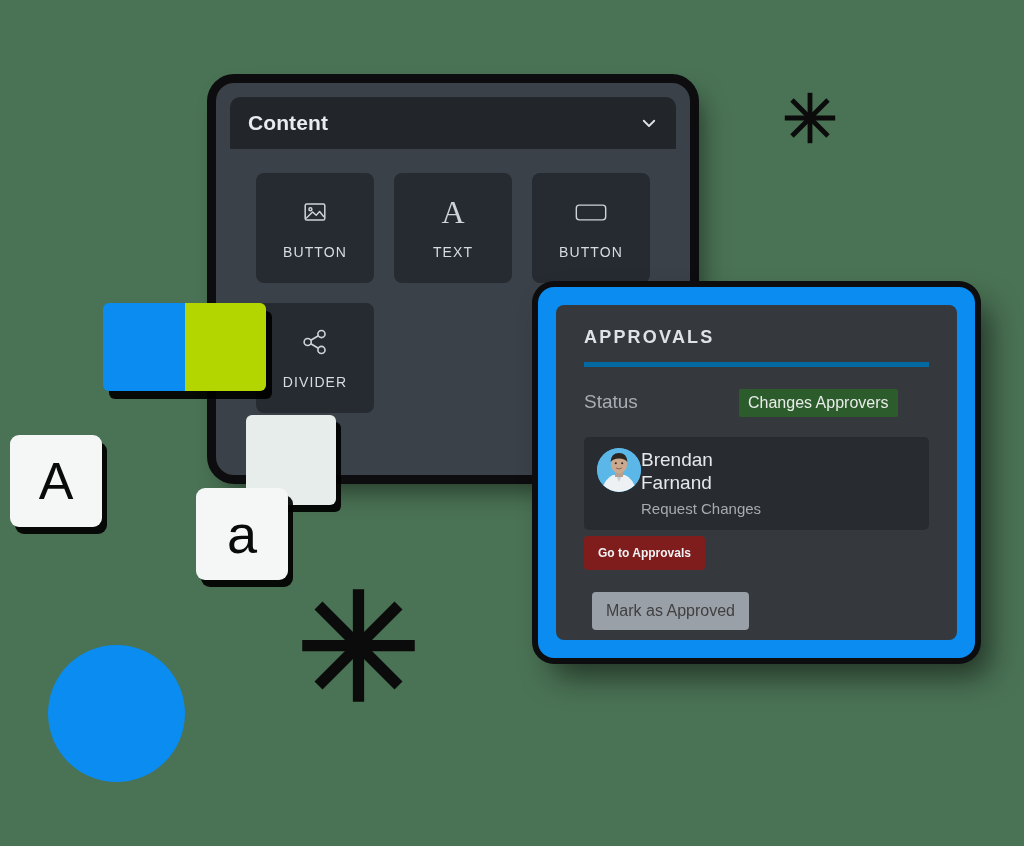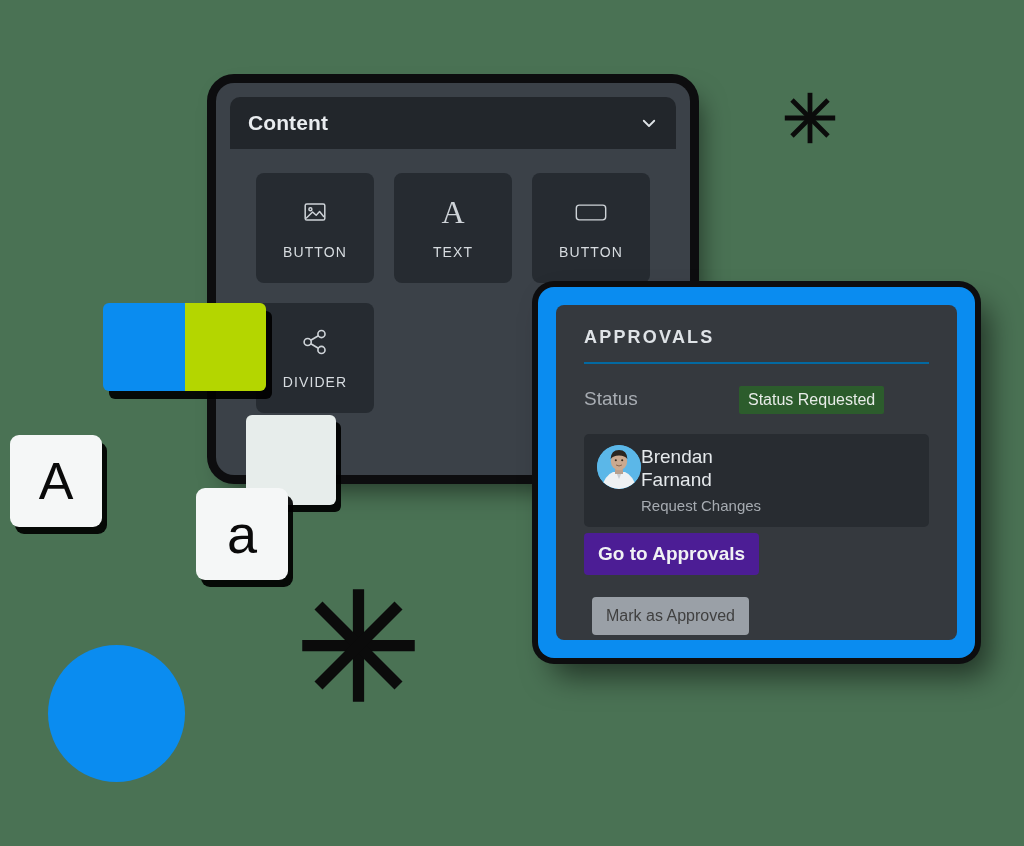--- a/index.html
+++ b/index.html
@@ -204,21 +204,21 @@
     border-radius: 8px;
     padding: 22px 28px;
     box-sizing: border-box;
   }
   .approvals-title {
     color: #dfe3e7;
     font-size: 18px;
     letter-spacing: 2.2px;
     font-weight: bold;
     padding-bottom: 14px;
-    border-bottom: 2px solid #0369a1;
+    border-bottom: 5px solid #0369a1;
   }
   .approvals-rows { padding-top: 22px; }
   .approvals-row {
     display: flex;
     align-items: flex-start;
     margin-bottom: 20px;
   }
   .row-label {
     width: 155px;
     flex: none;
@@ -269,23 +269,23 @@
 
   .btn {
     border: none;
     border-radius: 4px;
     cursor: pointer;
     font-family: "Liberation Sans", sans-serif;
   }
   .btn-goto {
     display: block;
     margin-top: 6px;
-    background: #4c1d95;
+    background: #7f1d1d;
     color: #f0f2f4;
-    font-size: 19px;
+    font-size: 12px;
     font-weight: bold;
     padding: 10px 14px;
   }
   .btn-approve {
     display: block;
     margin-top: 22px;
     margin-left: 8px;
     background: #9aa0a7;
     color: #404040;
     font-size: 16px;
@@ -392,21 +392,21 @@
   <div class="approvals-card">
     <div class="approvals-inner">
 
       <div class="approvals-title">APPROVALS</div>
 
       <div class="approvals-rows">
 
         <div class="approvals-row">
           <div class="row-label">Status</div>
           <div class="row-value">
-            <span class="status-badge">Status Requested</span>
+            <span class="status-badge">Changes Approvers</span>
           </div>
         </div>
 
         <div class="approvals-row">
           <div class="row-value">
 
             <div class="approver-card">
               <span class="avatar">
                 <svg viewBox="0 0 44 44" width="44" height="44">
                   <defs>

